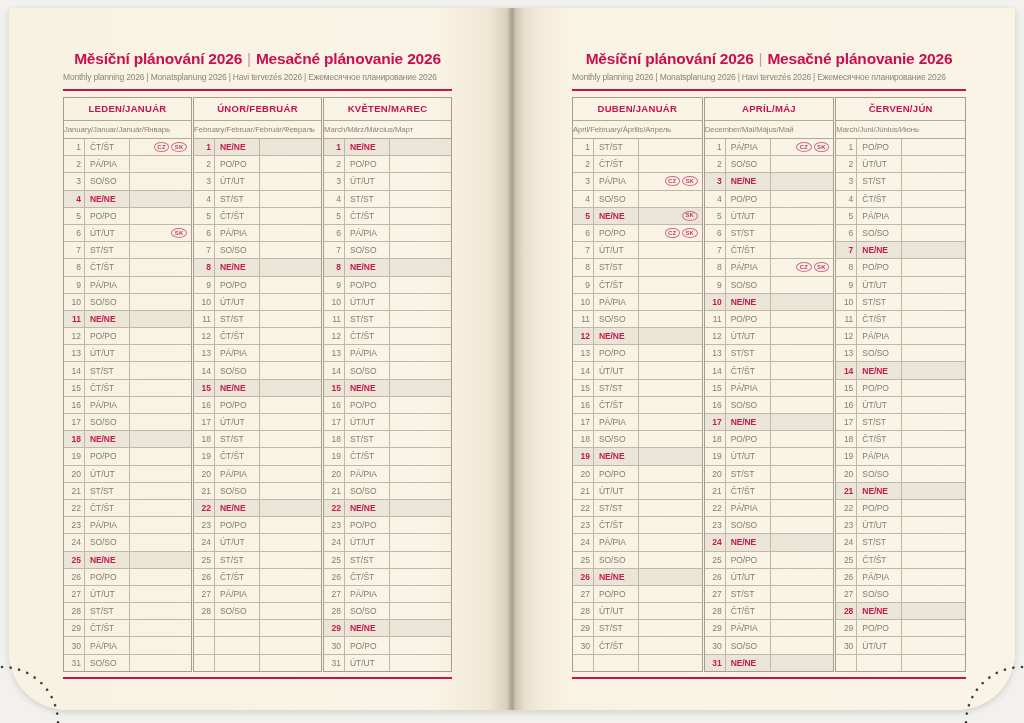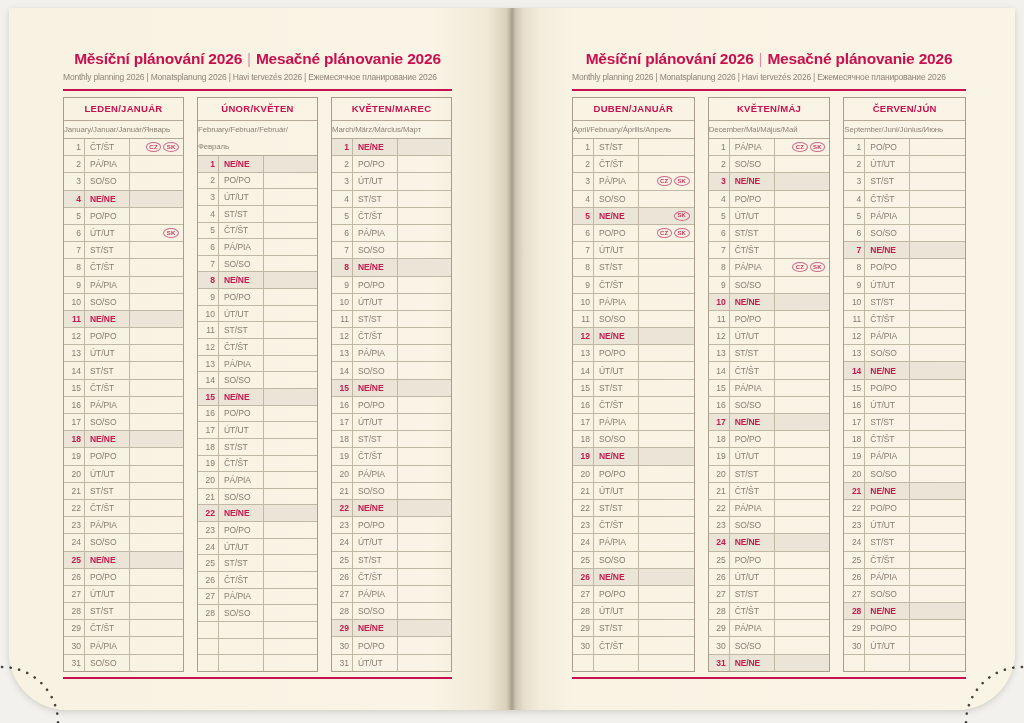--- a/index.html
+++ b/index.html
@@ -21,21 +21,21 @@
   .content { position:absolute; top:42px; }
   .content-left  { left:54px; right:60px; }
   .content-right { left:60px; right:49px; }
 
   .title { text-align:center; color:#c8104e; font-weight:bold; font-size:15.5px; letter-spacing:-0.2px; line-height:18px; white-space:nowrap; }
   .title .sep { color:#de8fa9; font-weight:normal; padding:0 5px; }
   .subtitle { margin-top:3px; text-align:left; color:#8d8477; font-size:8.5px; letter-spacing:-0.2px; line-height:12px; white-space:nowrap; }
   .rule { height:2px; background:#c8104e; margin-top:6px; }
   .rule-bottom { margin-top:5px; }
 
-  .months { display:flex; gap:13px; margin-top:6px; }
+  .months { display:flex; gap:1px; margin-top:6px; }
   .month { flex:1 1 0; border:1px solid #a89d8a; display:flex; flex-direction:column; height:575px; background:transparent; }
   .m-head { flex:0 0 22px; line-height:22px; text-align:center; color:#c8104e; font-weight:bold; font-size:9.5px; letter-spacing:0.3px; border-bottom:1px solid #b3a996; }
   .m-langs { flex:0 0 17px; line-height:17px; text-align:left; color:#8d8477; font-size:7.8px; letter-spacing:-0.1px; border-bottom:1px solid #b3a996; }
   .m-rows { flex:1; display:flex; flex-direction:column; }
 
   .row { flex:1 1 0; display:flex; align-items:stretch; font-size:8.5px; color:#857c6e; min-height:0; }
   .row + .row { border-top:1px solid #c0b7a5; }
   .c-num { flex:0 0 21px; display:flex; align-items:center; justify-content:flex-end; padding-right:3px; border-right:1px solid #c0b7a5; }
   .c-dow { flex:0 0 45px; display:flex; align-items:center; padding-left:5px; border-right:1px solid #c0b7a5; letter-spacing:-0.1px; }
   .c-note { flex:1; display:flex; align-items:center; justify-content:flex-end; gap:2px; padding-right:4px; }
@@ -220,21 +220,21 @@
                 <div class="c-note"></div>
               </div>
               <div class="row">
                 <div class="c-num">31</div>
                 <div class="c-dow">SO/SO</div>
                 <div class="c-note"></div>
               </div>
             </div>
           </div>
           <div class="month">
-            <div class="m-head">ÚNOR/KVĚTEN</div>
+            <div class="m-head">ÚNOR/FEBRUÁR</div>
             <div class="m-langs">February/Februar/Február/Февраль</div>
             <div class="m-rows">
               <div class="row sun">
                 <div class="c-num">1</div>
                 <div class="c-dow">NE/NE</div>
                 <div class="c-note"></div>
               </div>
               <div class="row">
                 <div class="c-num">2</div>
                 <div class="c-dow">PO/PO</div>
@@ -724,21 +724,21 @@
                 <div class="c-note"></div>
               </div>
               <div class="row">
                 <div class="c-num"></div>
                 <div class="c-dow"></div>
                 <div class="c-note"></div>
               </div>
             </div>
           </div>
           <div class="month">
-            <div class="m-head">KVĚTEN/MÁJ</div>
+            <div class="m-head">APRÍL/MÁJ</div>
             <div class="m-langs">December/Mai/Május/Май</div>
             <div class="m-rows">
               <div class="row">
                 <div class="c-num">1</div>
                 <div class="c-dow">PÁ/PIA</div>
                 <div class="c-note">
                   <div class="badge">CZ</div>
                   <div class="badge">SK</div>
                 </div>
               </div>
@@ -892,21 +892,21 @@
               </div>
               <div class="row sun">
                 <div class="c-num">31</div>
                 <div class="c-dow">NE/NE</div>
                 <div class="c-note"></div>
               </div>
             </div>
           </div>
           <div class="month">
             <div class="m-head">ČERVEN/JÚN</div>
-            <div class="m-langs">September/Juni/Június/Июнь</div>
+            <div class="m-langs">March/Juni/Június/Июнь</div>
             <div class="m-rows">
               <div class="row">
                 <div class="c-num">1</div>
                 <div class="c-dow">PO/PO</div>
                 <div class="c-note"></div>
               </div>
               <div class="row">
                 <div class="c-num">2</div>
                 <div class="c-dow">ÚT/UT</div>
                 <div class="c-note"></div>

